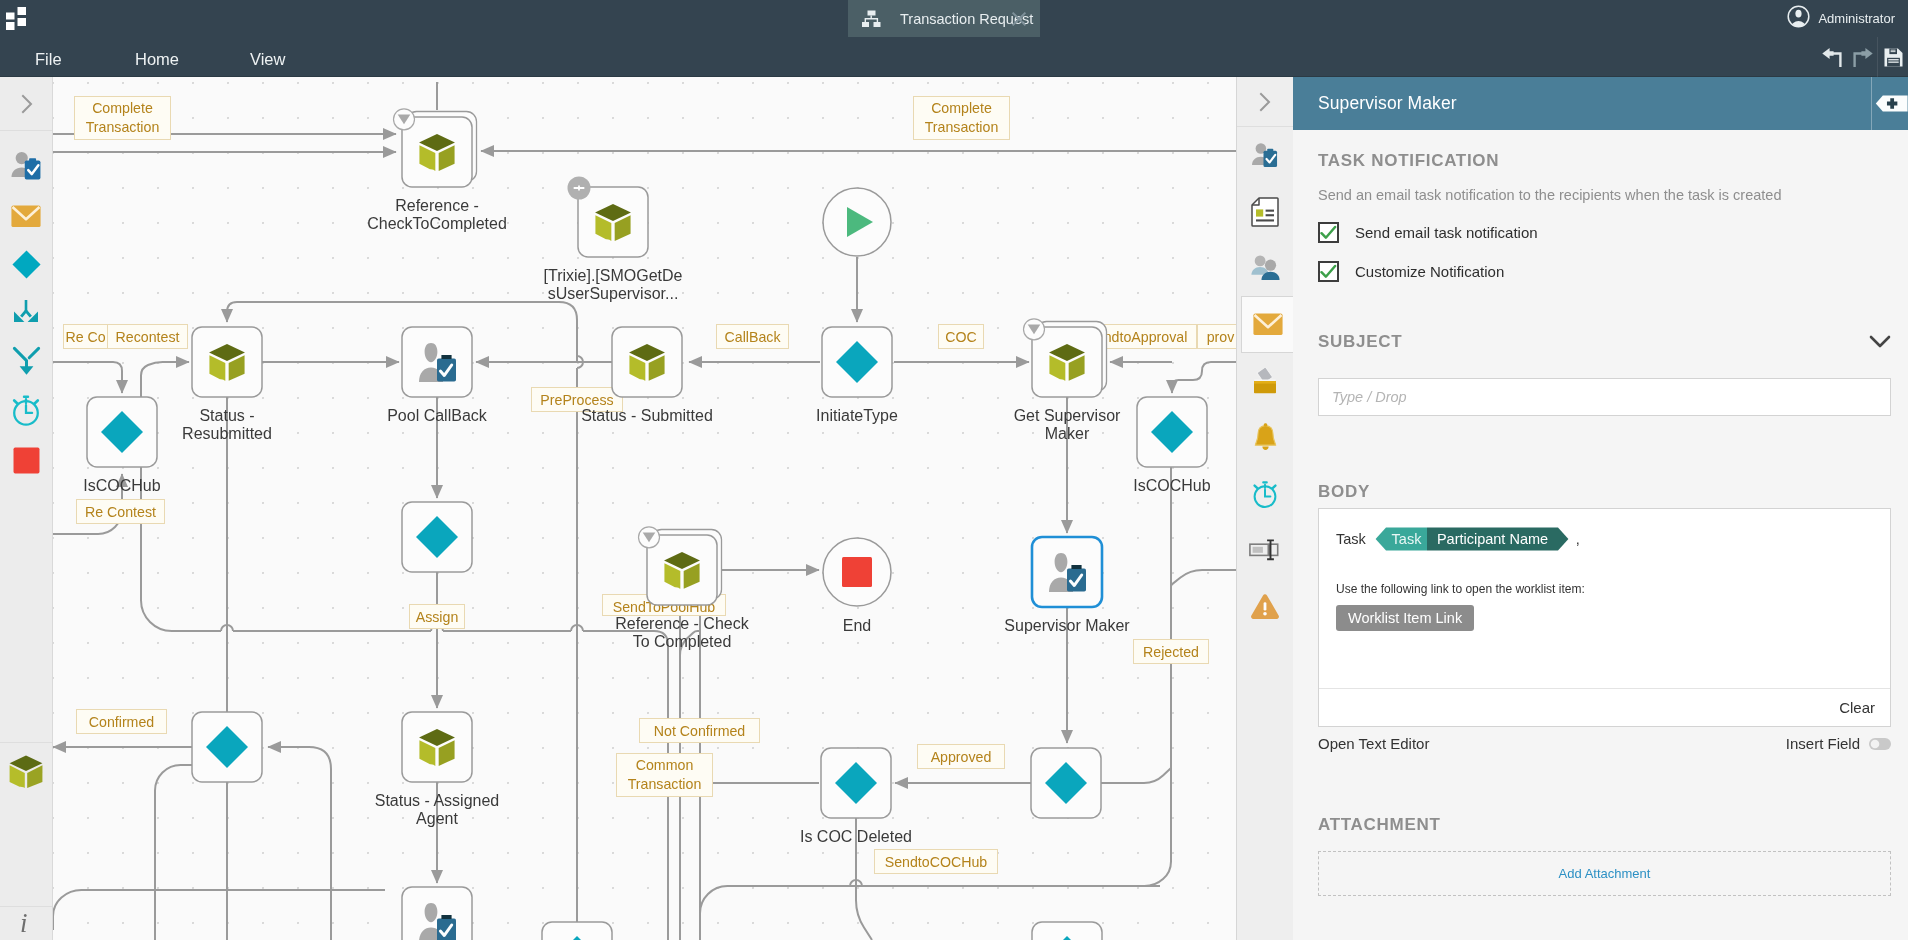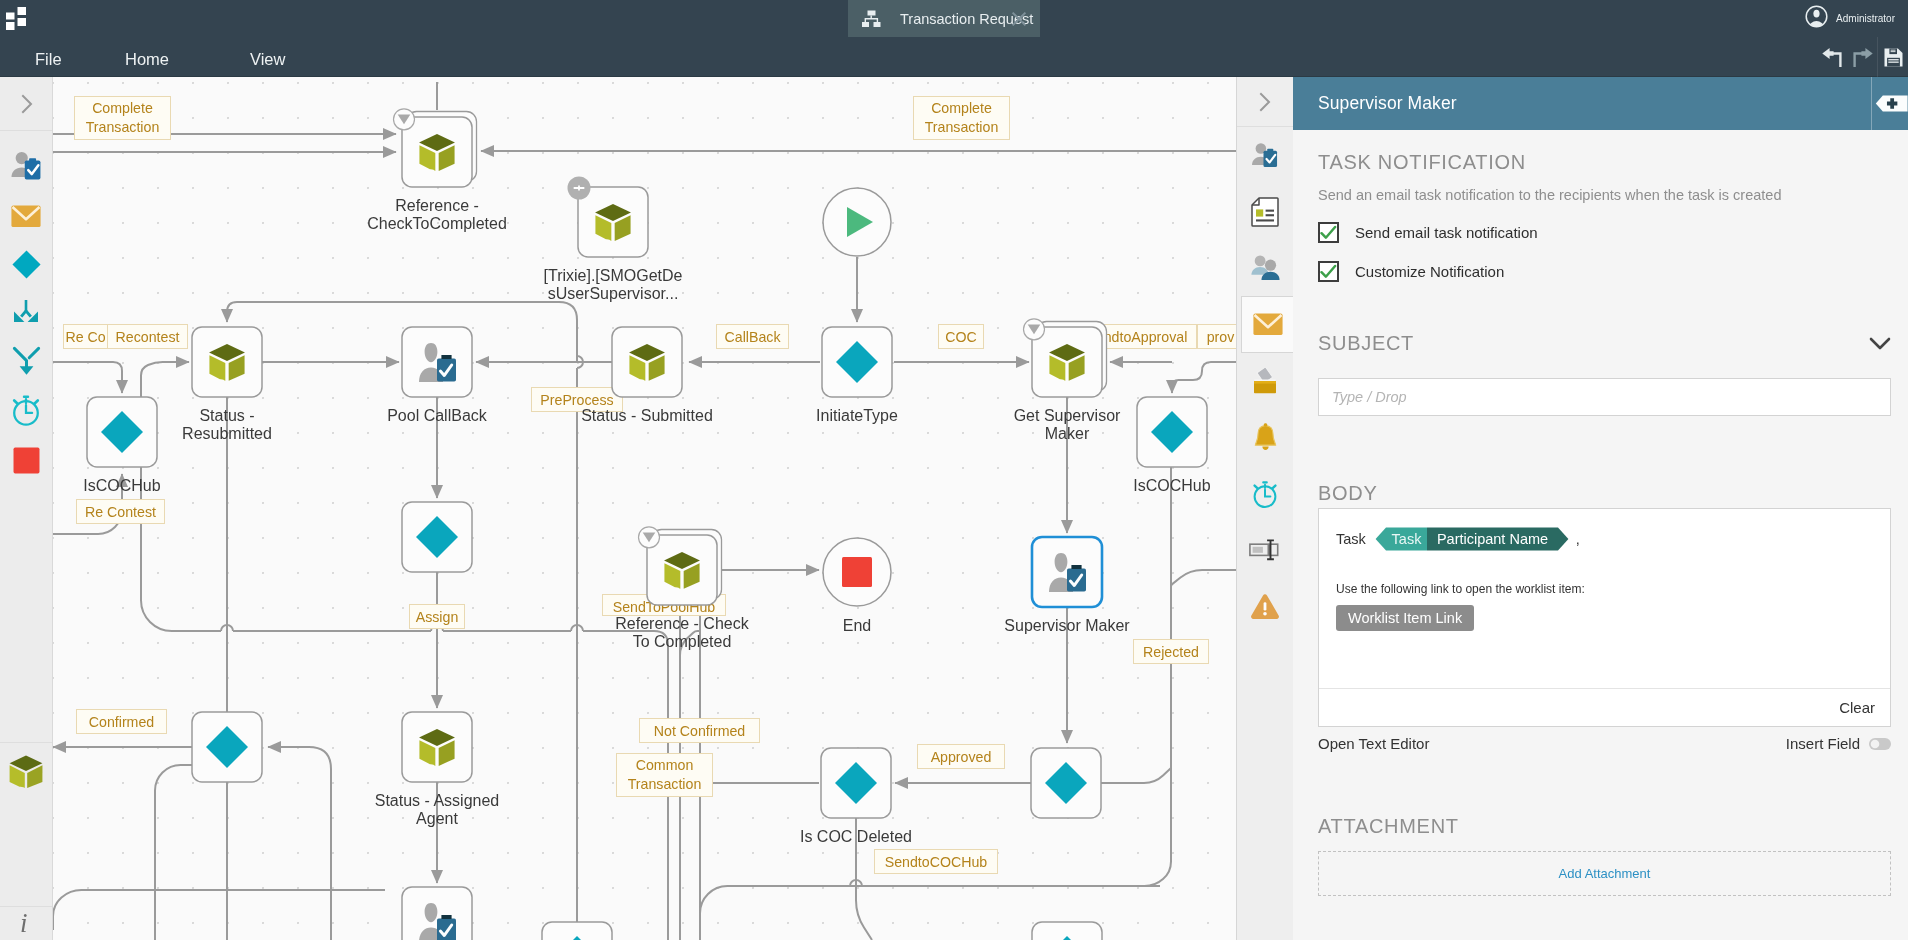--- a/index.html
+++ b/index.html
@@ -9,21 +9,21 @@
 .app{position:relative;width:1908px;height:940px;overflow:hidden;background:#fff}
 
 
 .titlebar{position:absolute;left:0;top:0;width:1908px;height:37px;background:#344450;}
 .logo{position:absolute;left:6px;top:7px;width:24px;height:23px}
 .tab{position:absolute;left:848px;top:0;width:192px;height:37px;background:#4b5f66;display:flex;align-items:center;gap:8px;}
 .tab-ico{margin-left:14px;flex:0 0 auto;display:flex}
 .tab-label{color:#e8eef0;font-size:14.5px;margin-left:11px;white-space:nowrap}
 .tab-close{position:absolute;right:13px;top:11px;width:16px;height:16px;display:flex}
 .user{position:absolute;right:13px;top:7px;height:23px;display:flex;align-items:center;gap:8px}
-.user-name{color:#e8eef0;font-size:10px}
+.user-name{color:#e8eef0;font-size:13px}
 
 
 .menubar{position:absolute;left:0;top:37px;width:1908px;height:40px;background:#344450;border-bottom:1px solid #2b3a44;}
 .menuitem{position:absolute;top:2px;height:40px;display:flex;align-items:center;color:#eef2f3;font-size:16.5px;cursor:default}
 .tools{position:absolute;right:0;top:0;height:40px;display:flex;align-items:center}
 .toolbtn{width:30px;height:40px;display:flex;align-items:center;justify-content:center}
 .toolsep{width:1px;height:40px;background:rgba(255,255,255,.09)}
 
 
 .leftbar{position:absolute;left:0;top:77px;width:53px;height:863px;background:#ececec;}
@@ -43,21 +43,21 @@
 .rr-item.active{background:#fafafa;border-top:1px solid #d6d6d6;border-bottom:1px solid #d6d6d6;border-left:1px solid #d6d6d6;margin-left:4px;width:53px}
 
 
 .rpanel{position:absolute;left:1293px;top:77px;width:615px;height:863px;background:#f5f5f5;}
 .rp-head{height:53px;background:#4a7e98;display:flex;align-items:center;position:relative}
 .rp-title{color:#fff;font-size:17.5px;margin-left:25px;letter-spacing:.1px}
 .rp-addbtn{position:absolute;right:-1px;top:0;width:36px;height:53px;display:flex;align-items:center;justify-content:center;}
 .rp-addbtn:before{content:"";position:absolute;left:-2px;top:0;width:1px;height:53px;background:rgba(255,255,255,.32)}
 .rp-body{position:absolute;left:0;top:53px;width:615px;height:810px}
 .abs{position:absolute;left:25px;width:573px}
-.sec-title{font-size:20px;color:#8e8e8e;letter-spacing:.7px;font-weight:400}
+.sec-title{font-size:17px;color:#8e8e8e;letter-spacing:.7px;font-weight:700}
 .sec-desc{font-size:14.5px;color:#8e8e8e}
 .chkrow{display:flex;align-items:center}
 .chk{width:21px;height:21px;border:2px solid #3d3d3d;background:#fff;position:relative;flex:0 0 auto;display:flex;align-items:center;justify-content:center}
 .chk-label{font-size:15px;color:#2e2e2e;margin-left:16px}
 .textinput{height:38px;border:1px solid #d3d3d3;background:#fff;display:flex;align-items:center;padding-left:13px}
 .textinput .ph{color:#b4b4b4;font-style:italic;font-size:14.5px}
 .bodybox{border:1px solid #d3d3d3;background:#fff}
 .bodyfoot{border-top:1px solid #e4e4e4;height:38px;display:flex;align-items:center;justify-content:flex-end;padding-right:15px;font-size:15px;color:#333}
 .attachbox{height:45px;border:1px dashed #c2c2c2;display:flex;align-items:center;justify-content:center;color:#2c90c4;font-size:13px}
 </style>
@@ -97,21 +97,21 @@
             <g clip-path="url(#avclip)">
               <ellipse cx="11.5" cy="8.6" rx="3.1" ry="3.9" fill="#e8eef0"></ellipse>
               <ellipse cx="11.5" cy="22.5" rx="7.4" ry="6.4" fill="#e8eef0"></ellipse>
             </g>
           </svg></span>
         <span class="user-name">Administrator</span>
       </div>
     </div>
     <div class="menubar">
       <div class="menuitem" style="left:35px">File</div>
-      <div class="menuitem" style="left:125px">Home</div>
+      <div class="menuitem" style="left:135px">Home</div>
       <div class="menuitem" style="left:250px">View</div>
       <div class="tools">
         <span class="toolbtn">
           <svg width="23" height="22" viewBox="0 0 23 22">
             <path d="M19.4 21.0 V7.5 H7.3" fill="none" stroke="#e2e8ea" stroke-width="2.4"></path>
             <path d="M8.6 2.0 L1.3 7.5 L8.6 13.0 V9.8 H12.6 V5.2 H8.6 Z" fill="#e2e8ea"></path>
           </svg>
         </span>
         <span class="toolbtn">
           <svg width="23" height="22" viewBox="0 0 23 22">

